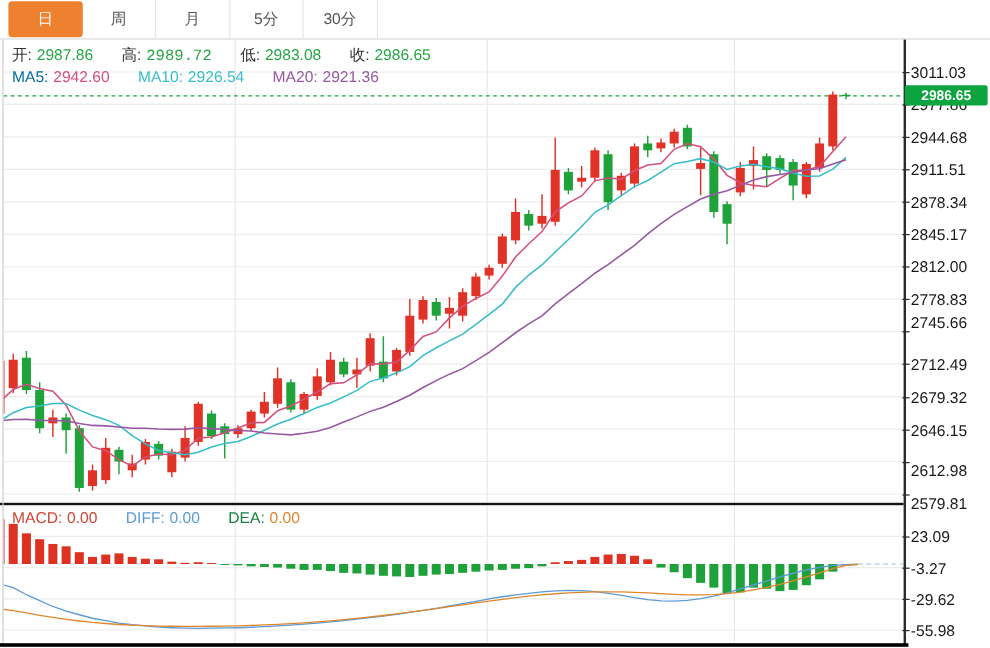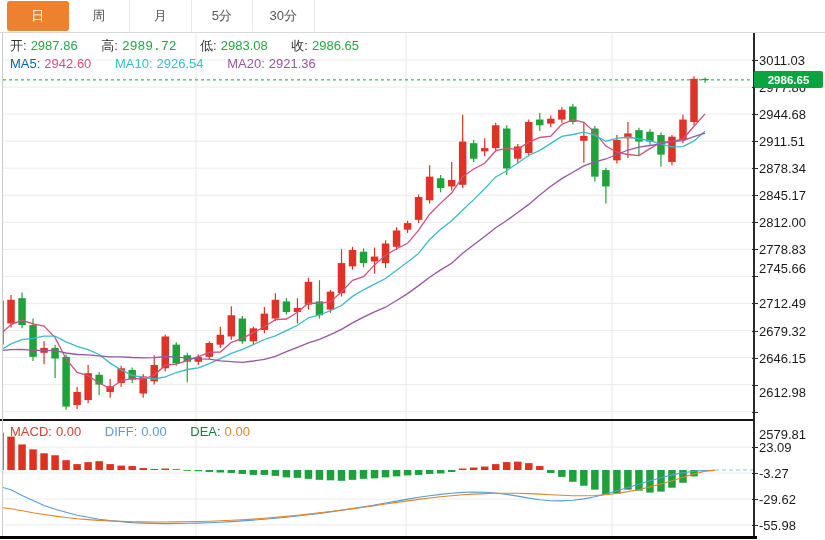--- a/index.html
+++ b/index.html
@@ -450,21 +450,21 @@
       <div class="axlabel" style="top: 261px;">2745.66</div>
       <div class="tick" style="top: 276.4px;"></div>
       <div class="axlabel" style="top: 296.45px;">2712.49</div>
       <div class="tick" style="top: 303.45px;"></div>
       <div class="axlabel" style="top: 323.5px;">2679.32</div>
       <div class="tick" style="top: 330.5px;"></div>
       <div class="axlabel" style="top: 350.55px;">2646.15</div>
       <div class="tick" style="top: 357.55px;"></div>
       <div class="axlabel" style="top: 362px; margin-top: 23px;">2612.98</div>
       <div class="tick" style="top: 384.6px;"></div>
-      <div class="axlabel" style="top: 427px;">2579.81</div>
+      <div class="axlabel" style="top: 412px;">2579.81</div>
       <div class="tick" style="top: 411.65px;"></div>
       <div class="axlabel" style="top: 440.303px;">23.09</div>
       <div class="tick" style="top: 447.303px;"></div>
       <div class="axlabel" style="top: 466.214px;">-3.27</div>
       <div class="tick" style="top: 473.214px;"></div>
       <div class="axlabel" style="top: 492.116px;">-29.62</div>
       <div class="tick" style="top: 499.116px;"></div>
       <div class="axlabel" style="top: 518.028px;">-55.98</div>
       <div class="tick" style="top: 525.028px;"></div>
     </div>

